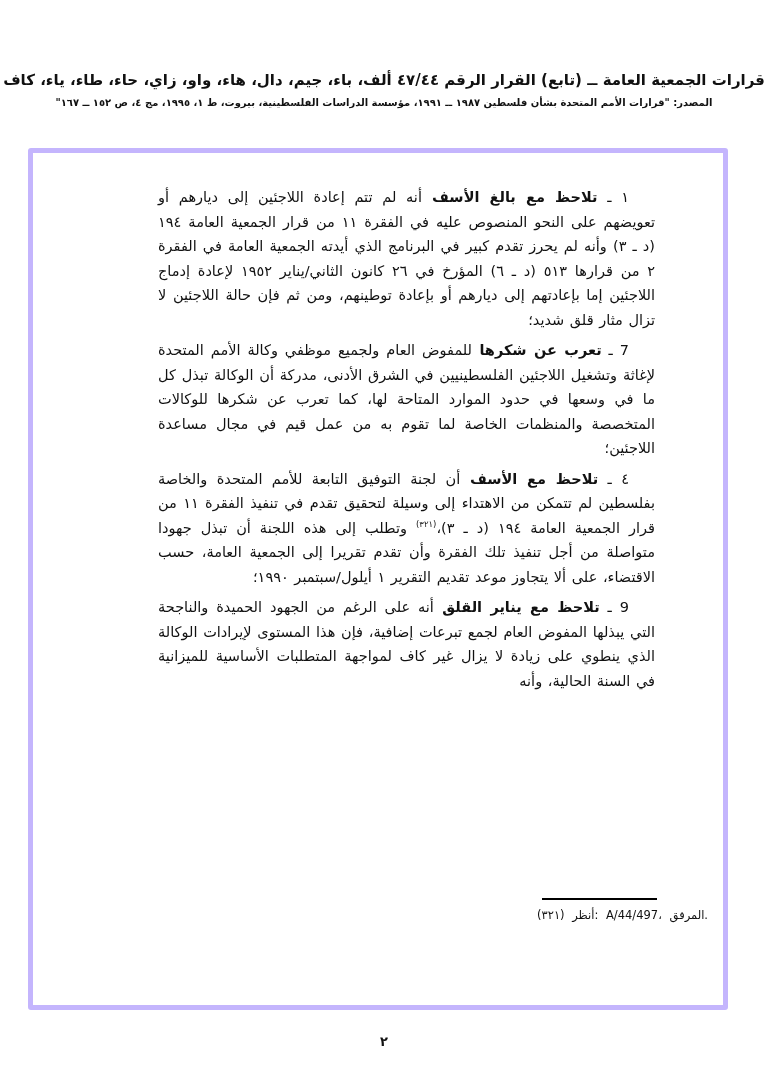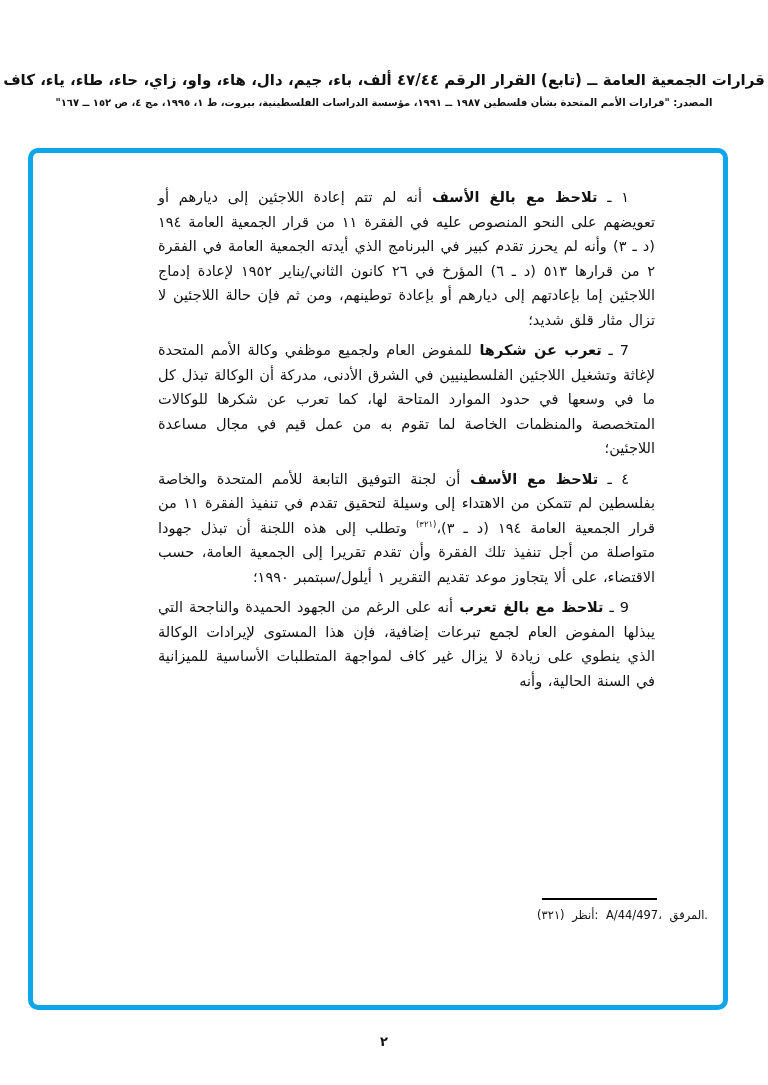--- a/index.html
+++ b/index.html
@@ -15,21 +15,21 @@
   .header-line1{
     font-size:15px;font-weight:bold;line-height:20px;
     white-space:nowrap;letter-spacing:0px;text-align:center;
   }
   .header-line2{
     font-size:10px;font-weight:bold;margin-top:7px;white-space:nowrap;
   }
   
   .frame{
     position:absolute;left:28px;top:148px;width:690px;height:852px;
-    border:5px solid #0ea5e9;border-radius:10px;background:#fff;
+    border:5px solid #c4b5fd;border-radius:3px;background:#fff;
   }
   
   .content{
     position:absolute;top:32px;right:68px;width:497px;
     direction:rtl;text-align:justify;
   }
   .para{
     margin:0 0 6px 0;font-size:14.5px;line-height:24.5px;
     text-indent:26px;word-spacing:1px;
   }
@@ -59,21 +59,21 @@
 <header class="doc-header">
   <div class="header-line1">قرارات الجمعية العامة ــ (تابع) القرار الرقم ٤٧/٤٤ ألف، باء، جيم، دال، هاء، واو، زاي، حاء، طاء، ياء، كاف</div>
   <div class="header-line2">المصدر: "قرارات الأمم المتحدة بشأن فلسطين ١٩٨٧ ــ ١٩٩١، مؤسسة الدراسات الفلسطينية، بيروت، ط ١، ١٩٩٥، مج ٤، ص ١٥٢ ــ ١٦٧"</div>
 </header>
 
 <div class="frame">
   <div class="content">
       <p class="para"><span class="para-num">١ ـ </span><span class="para-lead">تلاحظ مع بالغ الأسف </span>أنه لم تتم إعادة اللاجئين إلى ديارهم أو تعويضهم على النحو المنصوص عليه في الفقرة ١١ من قرار الجمعية العامة ١٩٤ (د ـ ٣) وأنه لم يحرز تقدم كبير في البرنامج الذي أيدته الجمعية العامة في الفقرة ٢ من قرارها ٥١٣ (د ـ ٦) المؤرخ في ٢٦ كانون الثاني/يناير ١٩٥٢ لإعادة إدماج اللاجئين إما بإعادتهم إلى ديارهم أو بإعادة توطينهم، ومن ثم فإن حالة اللاجئين لا تزال مثار قلق شديد؛</p>
       <p class="para"><span class="para-num">7 ـ </span><span class="para-lead">تعرب عن شكرها </span>للمفوض العام ولجميع موظفي وكالة الأمم المتحدة لإغاثة وتشغيل اللاجئين الفلسطينيين في الشرق الأدنى، مدركة أن الوكالة تبذل كل ما في وسعها في حدود الموارد المتاحة لها، كما تعرب عن شكرها للوكالات المتخصصة والمنظمات الخاصة لما تقوم به من عمل قيم في مجال مساعدة اللاجئين؛</p>
       <p class="para"><span class="para-num">٤ ـ </span><span class="para-lead">تلاحظ مع الأسف </span>أن لجنة التوفيق التابعة للأمم المتحدة والخاصة بفلسطين لم تتمكن من الاهتداء إلى وسيلة لتحقيق تقدم في تنفيذ الفقرة ١١ من قرار الجمعية العامة ١٩٤ (د ـ ٣)،<sup class="fn-ref">(٣٢١)</sup> وتطلب إلى هذه اللجنة أن تبذل جهودا متواصلة من أجل تنفيذ تلك الفقرة وأن تقدم تقريرا إلى الجمعية العامة، حسب الاقتضاء، على ألا يتجاوز موعد تقديم التقرير ١ أيلول/سبتمبر ١٩٩٠؛</p>
-      <p class="para"><span class="para-num">9 ـ </span><span class="para-lead">تلاحظ مع بالغ تعرب </span>أنه على الرغم من الجهود الحميدة والناجحة التي يبذلها المفوض العام لجمع تبرعات إضافية، فإن هذا المستوى لإيرادات الوكالة الذي ينطوي على زيادة لا يزال غير كاف لمواجهة المتطلبات الأساسية للميزانية في السنة الحالية، وأنه</p>
+      <p class="para"><span class="para-num">9 ـ </span><span class="para-lead">تلاحظ مع يناير القلق </span>أنه على الرغم من الجهود الحميدة والناجحة التي يبذلها المفوض العام لجمع تبرعات إضافية، فإن هذا المستوى لإيرادات الوكالة الذي ينطوي على زيادة لا يزال غير كاف لمواجهة المتطلبات الأساسية للميزانية في السنة الحالية، وأنه</p>
     </div>
 
   <div class="footnote-rule"></div>
 
   <div class="footnote">
     <span>(٣٢١)</span>
     <span>أنظر:</span>
     <span>A/44/497،</span>
     <span>المرفق.</span>
   </div>

